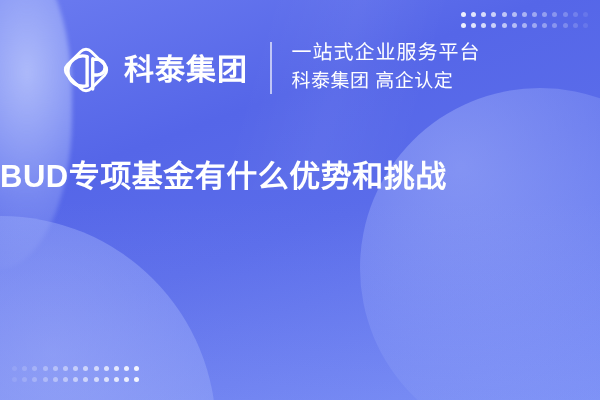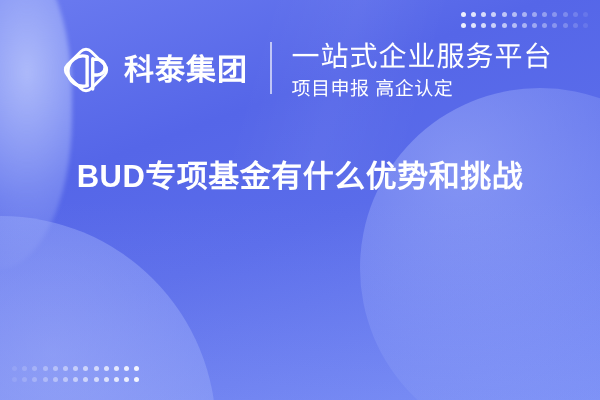--- a/index.html
+++ b/index.html
@@ -193,21 +193,21 @@
     flex: 0 0 auto;
   }
 
   .tagline-block {
     display: flex;
     flex-direction: column;
     justify-content: center;
   }
   .tagline-main {
     color: #ffffff;
-    font-size: 28px;
+    font-size: 20px;
     line-height: 1.08;
     font-weight: 400;
     letter-spacing: 1px;
     white-space: nowrap;
   }
   .tagline-sub {
     color: #ffffff;
     font-size: 19px;
     line-height: 1.15;
     font-weight: 400;
@@ -215,21 +215,20 @@
     margin-top: 6px;
     white-space: nowrap;
   }
 
   
   .main-title {
     position: absolute;
     left: 0;
     right: 0;
     top: 158px;
-    text-align: center;
     color: #ffffff;
     font-size: 31px;
     font-weight: 700;
     letter-spacing: 0.5px;
     line-height: 1.2;
     white-space: nowrap;
   }
 </style>
 </head>
 <body>
@@ -328,19 +327,19 @@
 
       <div class="logo-words">
         <div class="logo-cn">科泰集团</div>
       </div>
     </div>
 
     <div class="divider"></div>
 
     <div class="tagline-block">
       <div class="tagline-main">一站式企业服务平台</div>
-      <div class="tagline-sub">项目申报 高企认定</div>
+      <div class="tagline-sub">科泰集团 高企认定</div>
     </div>
   </div>
 
   <div class="main-title">BUD专项基金有什么优势和挑战</div>
 
 </div>
 
 </body></html>

